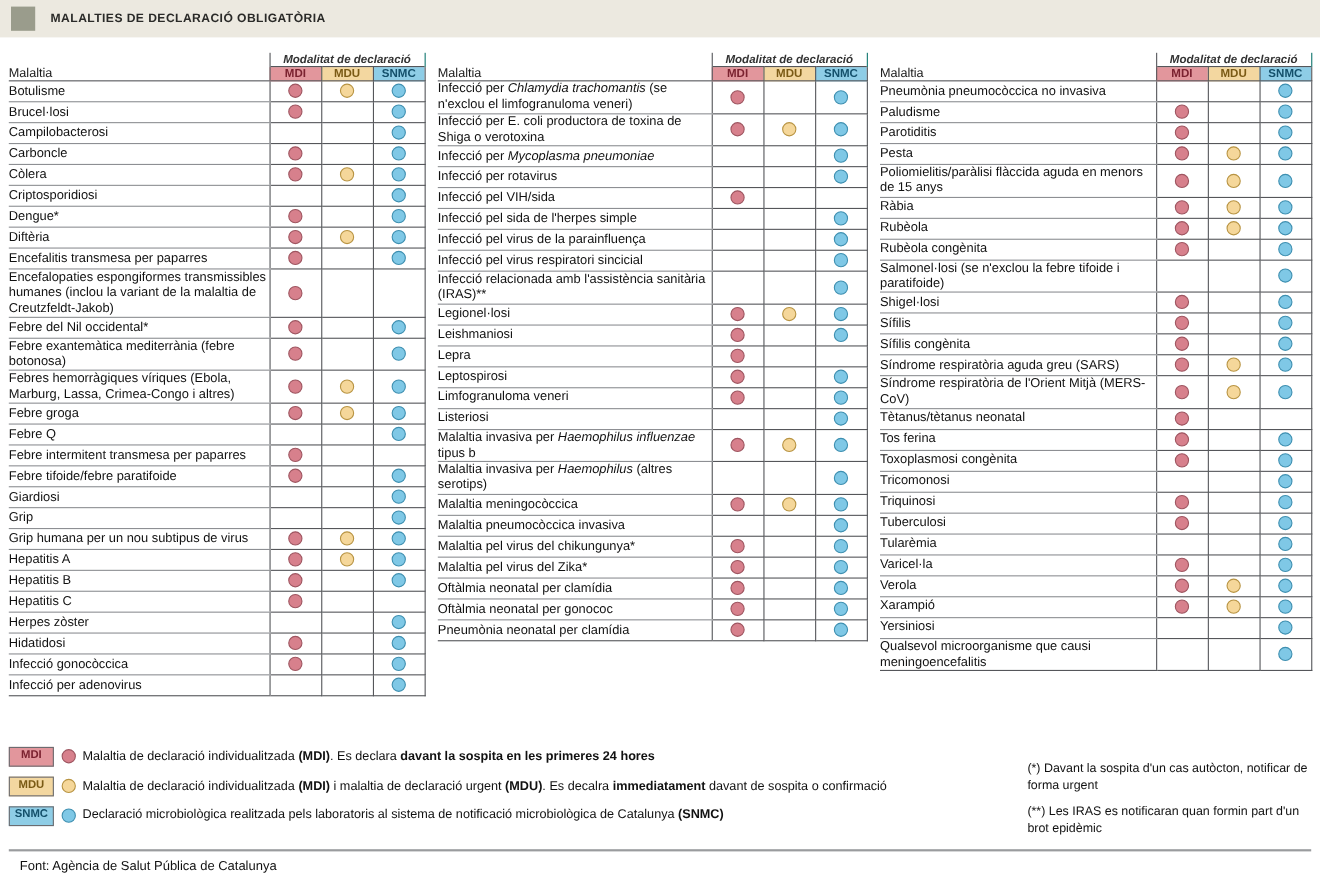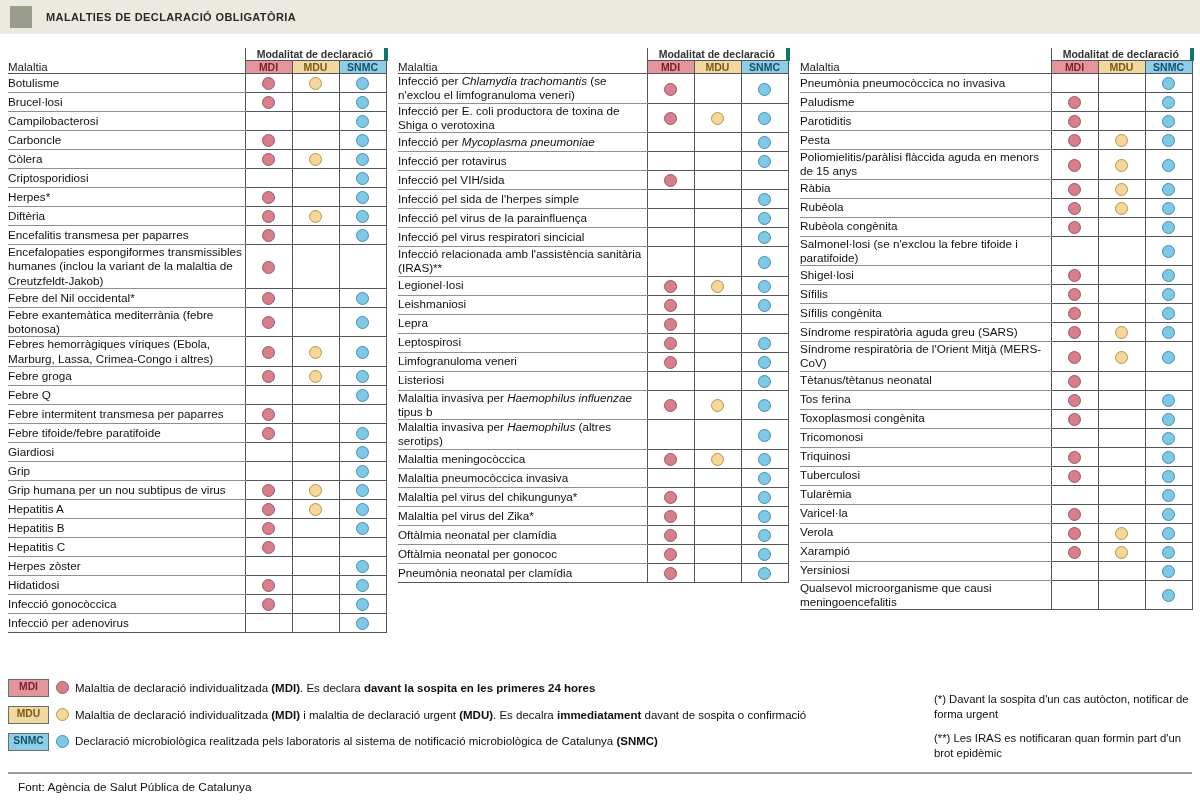--- a/index.html
+++ b/index.html
@@ -60,24 +60,25 @@
   }
 
   
   .sup-blank { border: none; }
   .sup-mod {
     text-align: center;
     font-size: 10.5px;
     color: #333;
     padding: 1px 0 2px 0;
     border-left: 1px solid #55565a;
-    border-right: 4px solid #0f766e;
+    border-right: 1px solid #0f766e;
     border-top: none;
     border-bottom: none;
     white-space: nowrap;
+    font-style: italic;
   }
 
   
   .h-malaltia {
     text-align: left;
     font-size: 11.5px;
     font-weight: normal;
     color: #1a1a1a;
     padding: 2px 2px 3px 2px;
     border-bottom: 1.6px solid #55565a;
@@ -248,21 +249,21 @@
             <td class="dot"><span class="mark yel"></span></td>
             <td class="dot"><span class="mark blu"></span></td>
           </tr>
           <tr>
             <td class="name">Criptosporidiosi</td>
             <td class="dot"><span class="mark none"></span></td>
             <td class="dot"><span class="mark none"></span></td>
             <td class="dot"><span class="mark blu"></span></td>
           </tr>
           <tr>
-            <td class="name">Herpes*</td>
+            <td class="name">Dengue*</td>
             <td class="dot"><span class="mark red"></span></td>
             <td class="dot"><span class="mark none"></span></td>
             <td class="dot"><span class="mark blu"></span></td>
           </tr>
           <tr>
             <td class="name">Diftèria</td>
             <td class="dot"><span class="mark red"></span></td>
             <td class="dot"><span class="mark yel"></span></td>
             <td class="dot"><span class="mark blu"></span></td>
           </tr>

